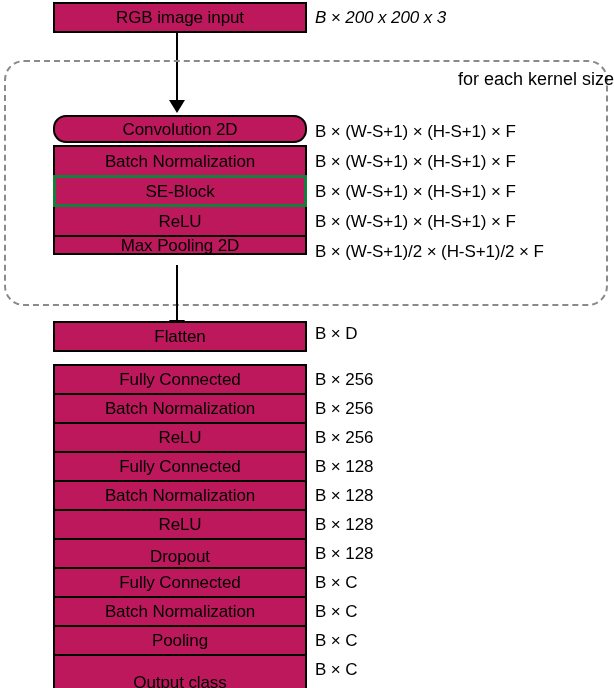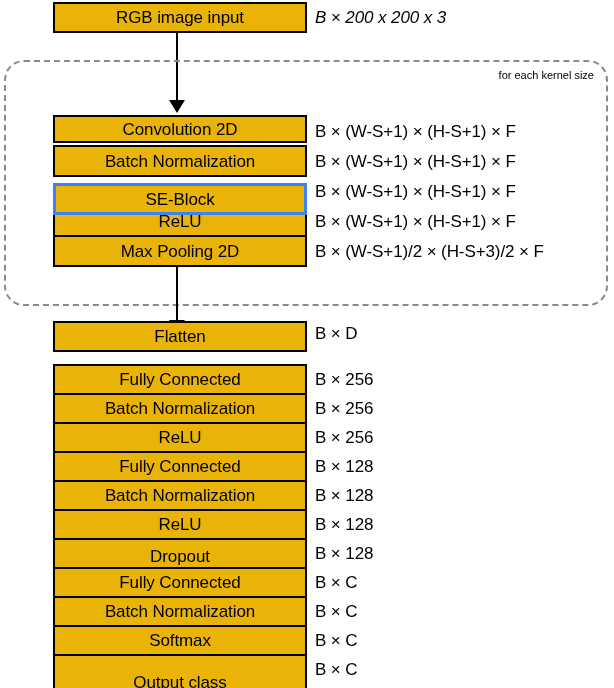--- a/index.html
+++ b/index.html
@@ -13,32 +13,31 @@
   }
   #diagram{position:absolute;left:0;top:0;width:614px;height:688px;}
 
   
   .node{
     position:absolute;
     left:53px;
     width:254px;
     box-sizing:border-box;
     border:2px solid #000;
-    background:#eab308;
+    background:#be185d;
     display:flex;
     align-items:center;
     justify-content:center;
     font-size:17px;
     line-height:1;
     letter-spacing:-0.1px;
   }
   .node.highlight{
-    border:3px solid #3b82f6;
+    border:3px solid #15803d;
     z-index:5;
-    margin-top:8px;
   }
 
   
   .anno{
     position:absolute;
     left:315px;
     font-size:17px;
     line-height:1;
     white-space:nowrap;
     display:flex;
@@ -53,23 +52,23 @@
     top:60px;
     width:604px;
     height:246px;
     box-sizing:border-box;
     border:2px dashed #8a8a8a;
     border-radius:20px;
     background:transparent;
   }
   .group-label{
     position:absolute;
-    right:20px;
+    right:0;
     top:70px;
-    font-size:11px;
+    font-size:18px;
     line-height:1;
     white-space:nowrap;
   }
 
   
   .arrow-line{
     position:absolute;
     left:176px;
     width:2px;
     background:#000;
@@ -95,21 +94,21 @@
     <span>B × 200 x 200 x 3</span>
   </div>
 
   <div class="arrow-line" style="top:33px;height:68px;"></div>
   <div class="arrow-head" style="top:100px;"></div>
 
   <div class="group-box"></div>
   <div class="group-label">for each kernel size</div>
 
   <div id="conv-stack">
-      <div class="node" style="top: 115px; height: 28px;">
+      <div class="node" style="top: 115px; height: 28px; border-radius: 13px;">
         <span>Convolution 2D</span>
       </div>
       <div class="anno" style="top: 115px; height: 32px;">
         <span>B × (W-S+1) × (H-S+1) × F</span>
       </div>
       <div class="node" style="top: 145px; height: 32px;">
         <span>Batch Normalization</span>
       </div>
       <div class="anno" style="top: 145px; height: 32px;">
         <span>B × (W-S+1) × (H-S+1) × F</span>
@@ -119,25 +118,25 @@
       </div>
       <div class="anno" style="top: 175px; height: 32px;">
         <span>B × (W-S+1) × (H-S+1) × F</span>
       </div>
       <div class="node" style="top: 205px; height: 32px;">
         <span>ReLU</span>
       </div>
       <div class="anno" style="top: 205px; height: 32px;">
         <span>B × (W-S+1) × (H-S+1) × F</span>
       </div>
-      <div class="node" style="top: 235px; height: 32px;">
+      <div class="node" style="top: 235px; height: 20px;">
         <span>Max Pooling 2D</span>
       </div>
       <div class="anno" style="top: 235px; height: 32px;">
-        <span>B × (W-S+1)/2 × (H-S+3)/2 × F</span>
+        <span>B × (W-S+1)/2 × (H-S+1)/2 × F</span>
       </div>
     </div>
 
   <div class="arrow-line" style="top:265px;height:56px;"></div>
   <div class="arrow-head" style="top:320px;"></div>
 
   <div id="head-stack">
       <div class="node" style="top: 321px; height: 31px;">
         <span>Flatten</span>
       </div>
@@ -192,21 +191,21 @@
       <div class="anno" style="top: 567px; height: 31px;">
         <span>B × C</span>
       </div>
       <div class="node" style="top: 596px; height: 31px;">
         <span>Batch Normalization</span>
       </div>
       <div class="anno" style="top: 596px; height: 31px;">
         <span>B × C</span>
       </div>
       <div class="node" style="top: 625px; height: 31px;">
-        <span>Softmax</span>
+        <span>Pooling</span>
       </div>
       <div class="anno" style="top: 625px; height: 31px;">
         <span>B × C</span>
       </div>
       <div class="node" style="top: 654px; height: 39px; align-items: flex-end;">
         <span>Output class</span>
       </div>
       <div class="anno" style="top: 654px; height: 31px;">
         <span>B × C</span>
       </div>

